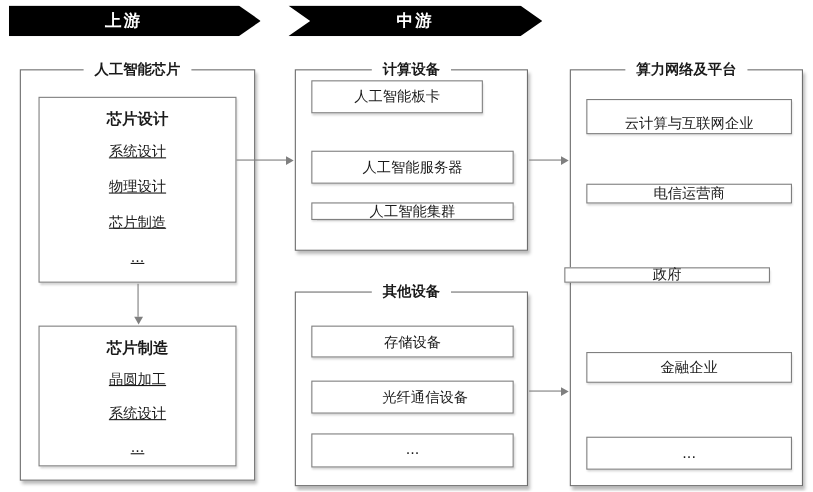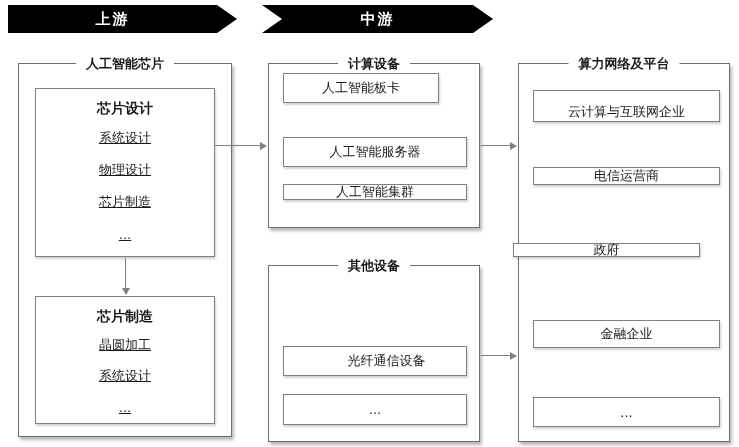--- a/index.html
+++ b/index.html
@@ -174,20 +174,23 @@
   <div class="item" style="left:283px; top:137px; width:184px; height:30px;">
     <span>人工智能服务器</span>
   </div>
   <div class="item" style="left:283px; top:184px; width:184px; height:16px;">
     <span>人工智能集群</span>
   </div>
 
   <div class="group" style="left:268px; top:265px; width:212px; height:177px;">
     <span class="group-legend">其他设备</span>
   </div>
+  <div class="item" style="left:283px; top:296px; width:184px; height:29px;">
+    <span>存储设备</span>
+  </div>
   <div class="item" style="left:283px; top:346px; width:184px; height:30px;padding-left:23px;">
     <span>光纤通信设备</span>
   </div>
   <div class="item" style="left:283px; top:394px; width:184px; height:31px;">
     <span>...</span>
   </div>
 
   <div class="group" style="left:518px; top:63px; width:212px; height:379px;">
     <span class="group-legend">算力网络及平台</span>
   </div>

